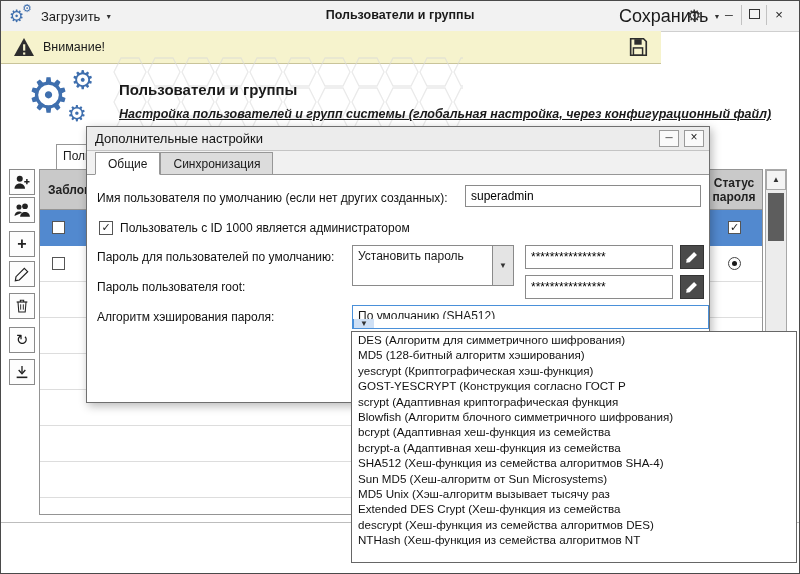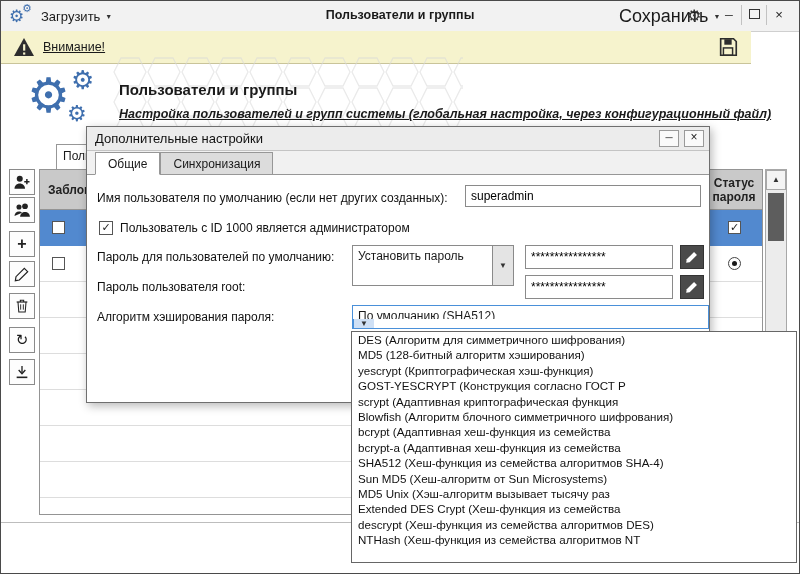--- a/index.html
+++ b/index.html
@@ -12,21 +12,21 @@
   .tb-item{display:inline-flex;align-items:center;gap:5px;height:30px;cursor:default;}
   .caret{font-size:7px;color:#333;}
   .tb-title{font-weight:bold;font-size:12.5px;}
   .winbtn{display:inline-block;width:24px;text-align:center;font-size:11px;color:#222;border-left:1px solid #c2c2c2;line-height:20px;}
   .maxbox{display:inline-block;width:9px;height:8px;border:1.5px solid #333;}
   .gearlogo{position:relative;display:inline-block;width:26px;height:24px;}
   .gearlogo .g1{position:absolute;left:0;top:2px;font-size:17px;color:var(--accent-blue,#3f6fae);}
   .gearlogo .g2{position:absolute;left:13px;top:-2px;font-size:11px;color:var(--accent-blue,#3f6fae);}
 
   
-  .warnbar{left:0;top:30px;width:750px;height:32px;background:var(--warning-bg,#f6f3cd);border-bottom:1px solid #c9c49a;display:flex;align-items:center;text-decoration:underline;}
+  .warnbar{left:0;top:30px;width:660px;height:32px;background:var(--warning-bg,#f6f3cd);border-bottom:1px solid #c9c49a;display:flex;align-items:center;}
   .warntext{font-size:12.5px;margin-left:8px;}
 
   
   .logo-g{color:var(--accent-blue,#3f6fae);position:absolute;}
   .page-title{font-weight:bold;font-size:15px;}
   .page-subtitle{font-weight:bold;font-size:12.5px;text-decoration:underline;font-style:italic;}
 
   
   .toolbtn{width:26px;height:26px;border:1px solid #8a8a8a;background:#fdfdfd;display:flex;align-items:center;justify-content:center;box-sizing:border-box;}
   .toolbtn svg{display:block;}

